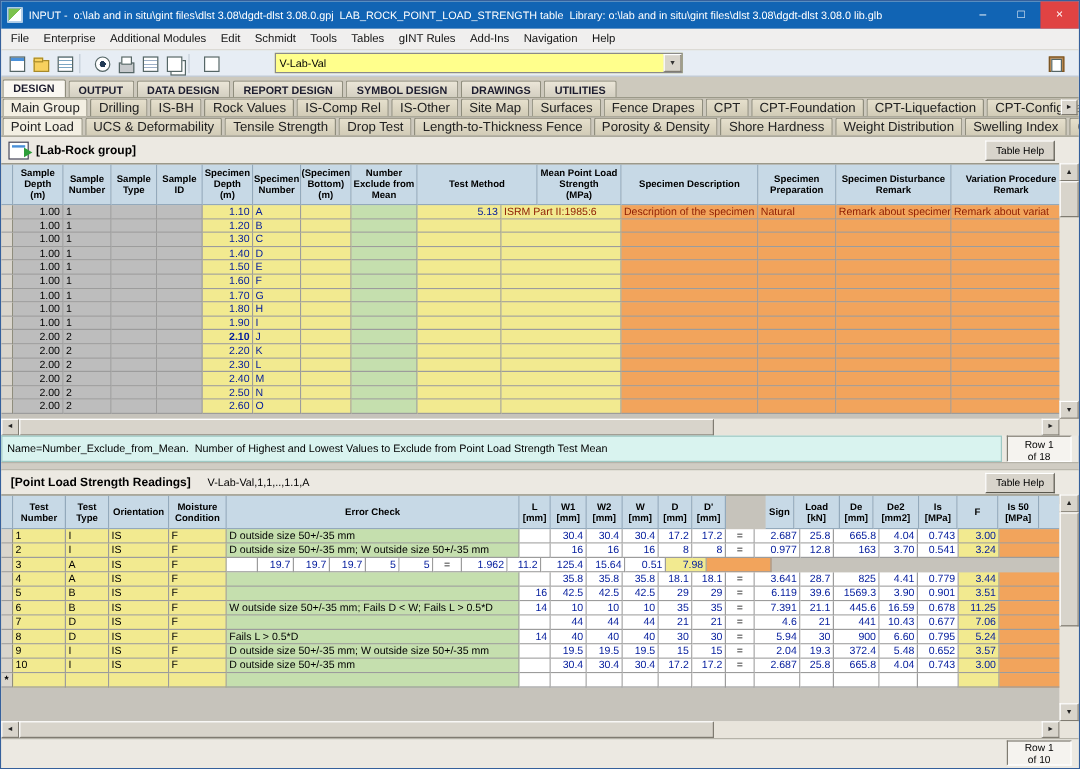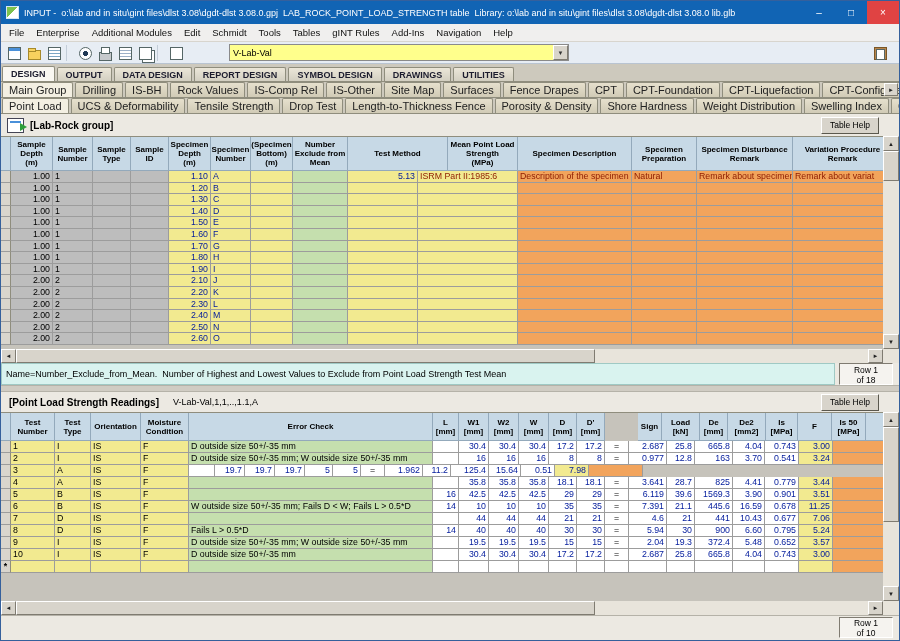--- a/index.html
+++ b/index.html
@@ -394,21 +394,21 @@
         <div class="gc bg-orange al-left tc-maroon" style="width: 65px;"></div>
         <div class="gc bg-orange al-left tc-maroon" style="width: 96px;"></div>
         <div class="gc bg-orange al-left tc-maroon" style="width: 100px;"></div>
       </div>
       <div class="grow" style="height: 11.6px;">
         <div class="gc sel" style="width: 10px;"></div>
         <div class="gc bg-gray al-right tc-black" style="width: 42px;">2.00</div>
         <div class="gc bg-gray al-left tc-black" style="width: 40px;">2</div>
         <div class="gc bg-gray al-left tc-black" style="width: 38px;"></div>
         <div class="gc bg-gray al-left tc-black" style="width: 38px;"></div>
-        <div class="gc bg-yellow al-right tc-navy" style="width: 42px;">2.10</div>
+        <div class="gc bg-yellow al-right tc-navy" style="width: 42px; font-weight: bold;">2.10</div>
         <div class="gc bg-yellow al-left tc-navy" style="width: 40px;">J</div>
         <div class="gc bg-yellow al-right tc-navy" style="width: 42px;"></div>
         <div class="gc bg-green al-right tc-black" style="width: 55px;"></div>
         <div class="gc bg-yellow al-right tc-navy" style="width: 70px;"></div>
         <div class="gc bg-yellow al-left tc-maroon" style="width: 100px;"></div>
         <div class="gc bg-orange al-left tc-maroon" style="width: 114px;"></div>
         <div class="gc bg-orange al-left tc-maroon" style="width: 65px;"></div>
         <div class="gc bg-orange al-left tc-maroon" style="width: 96px;"></div>
         <div class="gc bg-orange al-left tc-maroon" style="width: 100px;"></div>
       </div>

